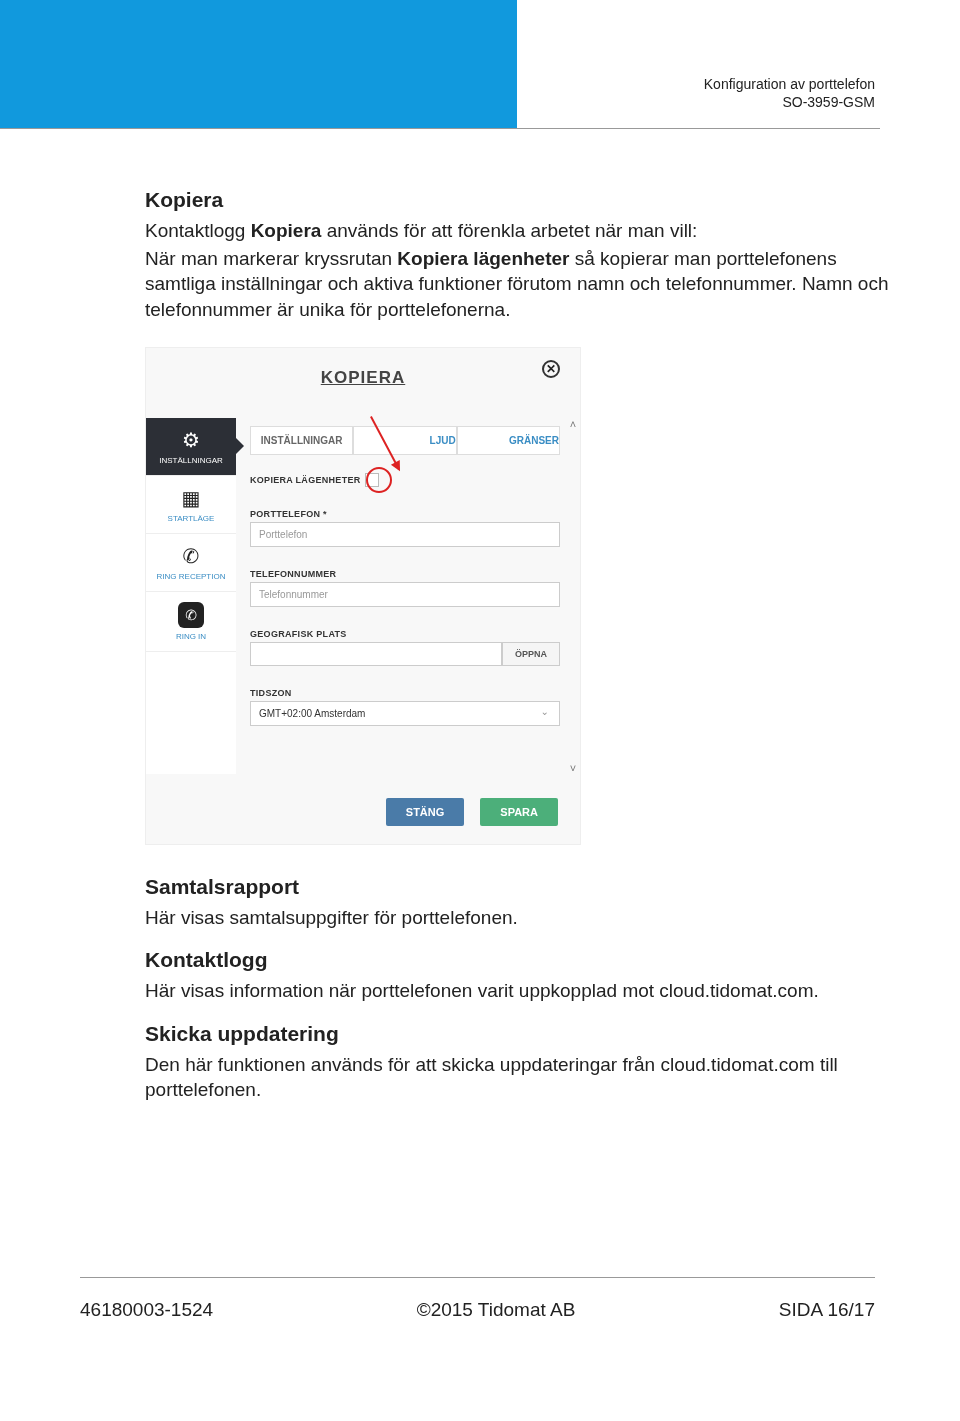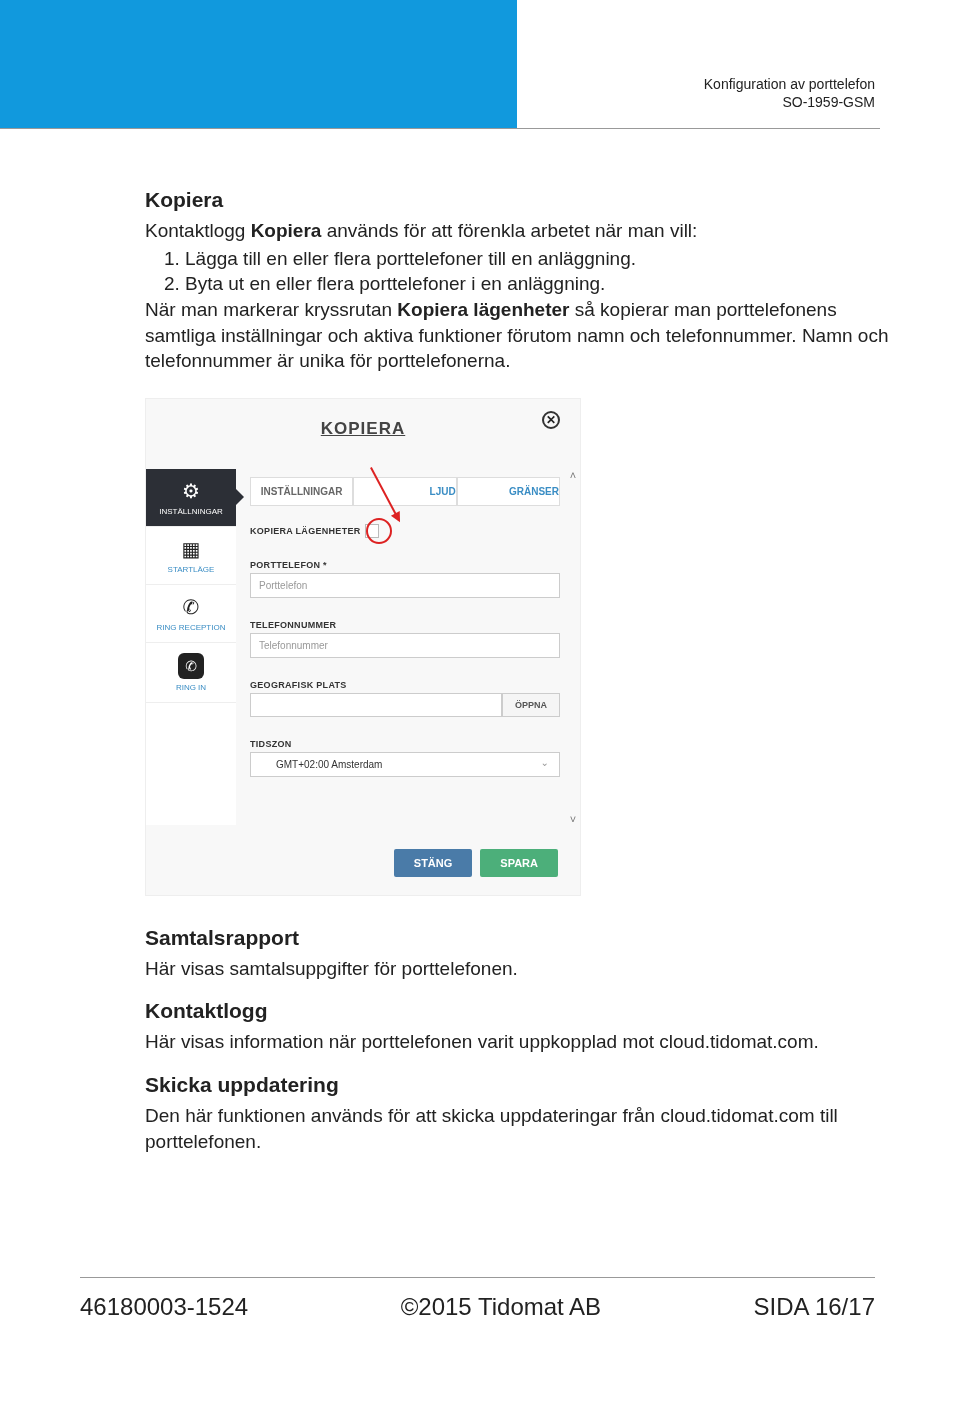--- a/index.html
+++ b/index.html
@@ -219,39 +219,39 @@
       border: 1px solid #ccc;
       padding: 6px 12px;
       font-size: 9px;
       font-weight: bold;
       background: #f5f5f5;
       color: #555;
     }
     .ss-select {
       width: 100%;
       border: 1px solid #ccc;
-      padding: 6px 25px;
+      padding: 6px 8px;
       font-size: 10px;
       color: #333;
       background: #fff;
       position: relative;
     }
     .ss-select::after {
       content: '⌄';
       position: absolute;
       right: 10px;
       top: 4px;
       color: #999;
     }
     .ss-footer {
       position: absolute;
       bottom: 18px;
       right: 22px;
       display: flex;
-      gap: 8px;
+      gap: 16px;
       margin-top: 20px;
     }
     .ss-btn {
       padding: 8px 20px;
       font-size: 11px;
       color: #fff;
       font-weight: bold;
       border-radius: 2px;
     }
     .ss-btn-close { background: #4a7ba8; }
@@ -263,53 +263,49 @@
       right: 85px;
       border-top: 1px solid #999;
     }
     .footer {
       position: absolute;
       bottom: 100px;
       left: 80px;
       right: 85px;
       display: flex;
       justify-content: space-between;
-      font-size: 24px;
+      font-size: 19px;
     }
     .ring-in-icon {
       background: #222;
       color: #fff;
       border-radius: 6px;
       width: 26px;
       height: 26px;
       display: inline-flex;
       align-items: center;
       justify-content: center;
       font-size: 14px;
     }
   </style>
 </head>
 <body>
 
 <div class="header-blue"></div>
 <div class="header-right">
   <div>Konfiguration av porttelefon</div>
-  <div>SO-1959-GSM</div>
+  <div>SO-3959-GSM</div>
 </div>
 <div class="header-divider"></div>
 
 <div class="content">
   <h3>Kopiera</h3>
   <p>
     <span>Kontaktlogg </span><span class="bold">Kopiera</span><span> används för att förenkla arbetet när man vill:</span>
   </p>
-  <ol>
-    <li>Lägga till en eller flera porttelefoner till en anläggning.</li>
-    <li>Byta ut en eller flera porttelefoner i en anläggning.</li>
-  </ol>
   <p>
     <span>När man markerar kryssrutan </span><span class="bold">Kopiera lägenheter</span><span> så kopierar man porttelefonens samtliga inställningar och aktiva funktioner förutom namn och telefonnummer. Namn och telefonnummer är unika för porttelefonerna.</span>
   </p>
 
   <div class="screenshot">
     <div class="ss-close">✕</div>
     <div class="ss-title">KOPIERA</div>
     <div class="ss-body">
       <div class="ss-sidebar">
         <div class="ss-nav active">

